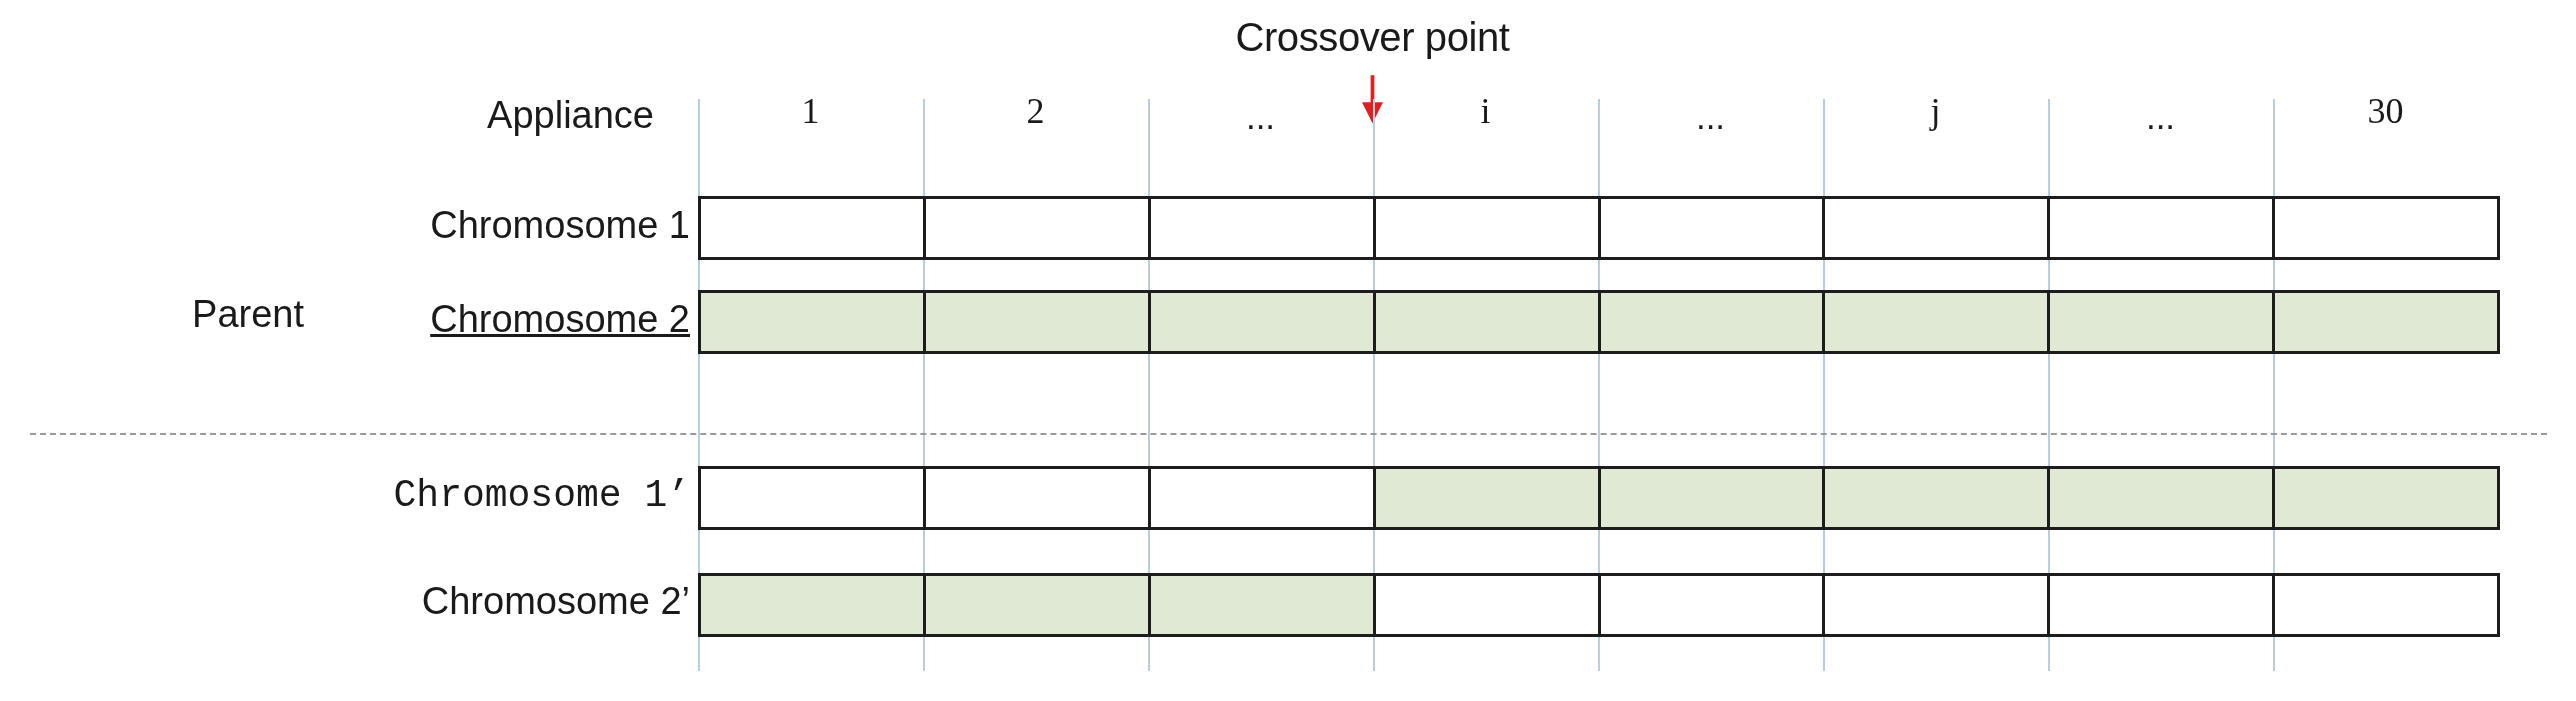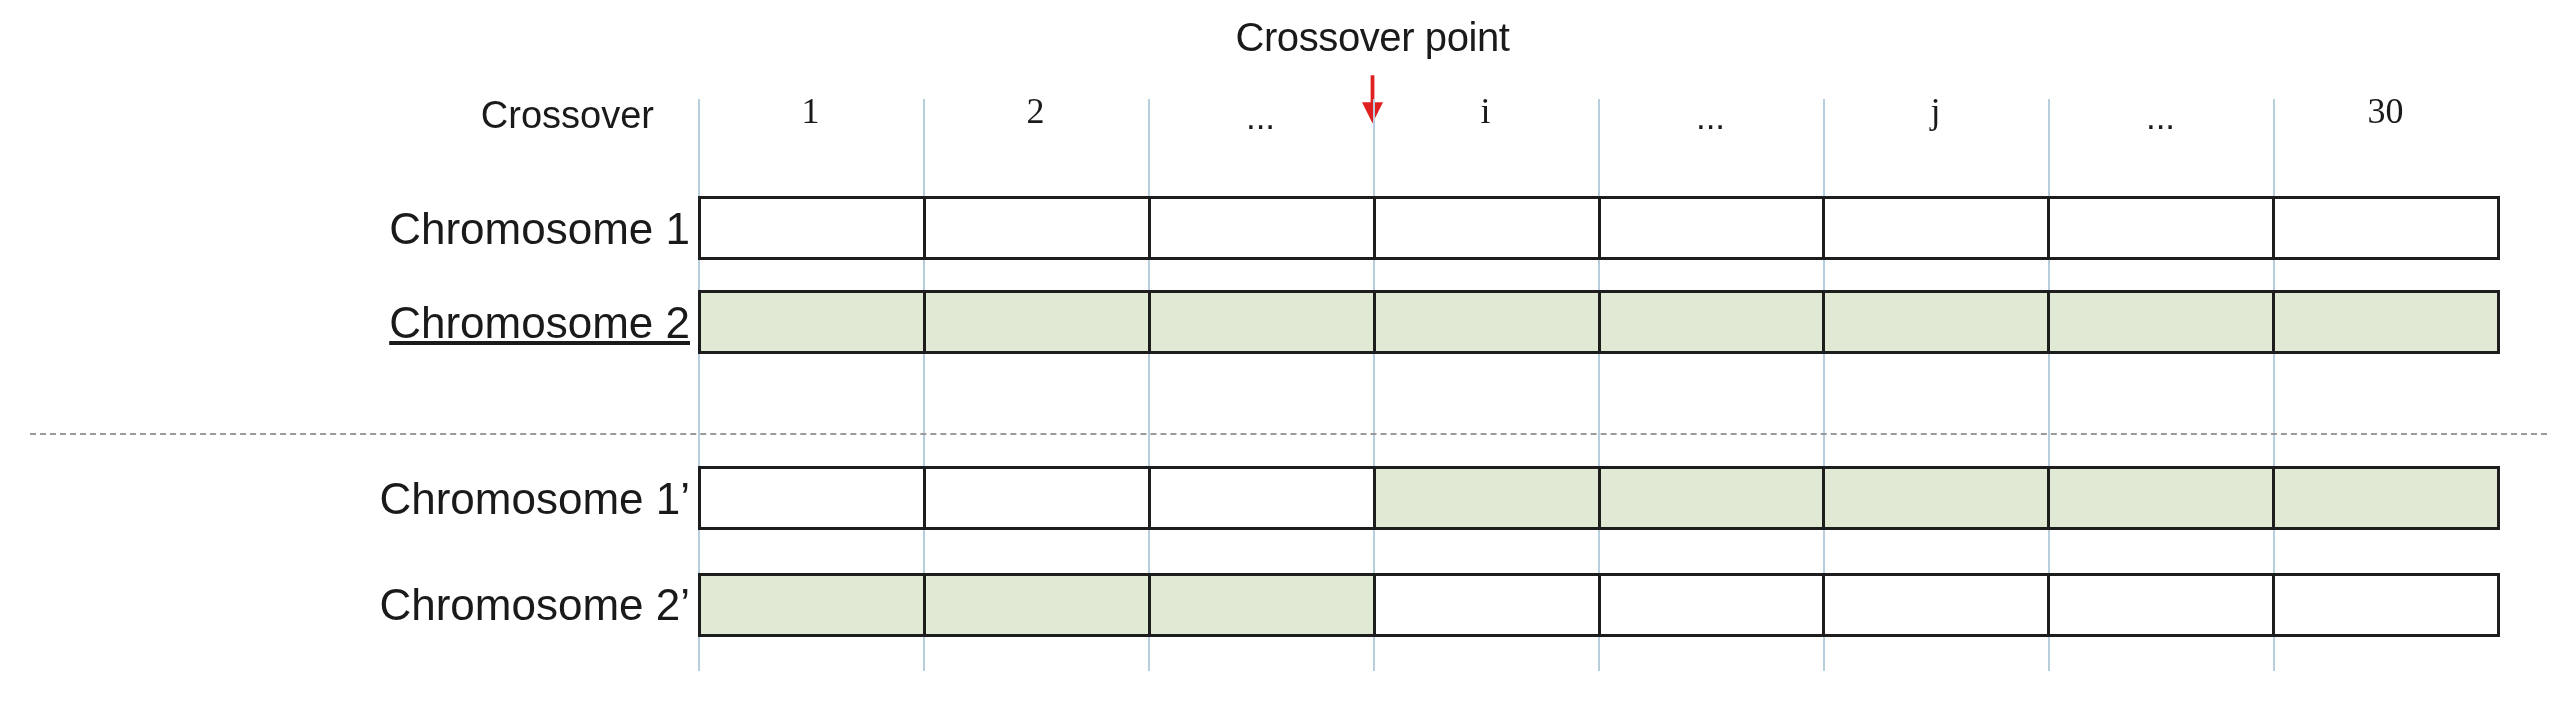--- a/index.html
+++ b/index.html
@@ -39,21 +39,21 @@
   
   .group-label {
     position: absolute;
     font-size: 38px;
     color: #1a1a1a;
     white-space: nowrap;
     text-align: right;
   }
   .row-label {
     position: absolute;
-    font-size: 44px;
+    font-size: 38px;
     color: #1a1a1a;
     white-space: nowrap;
     text-align: right;
     right: 1886px;      
   }
 
   
   .col-head {
     position: absolute;
     top: 90px;
@@ -113,45 +113,46 @@
 
   <div id="crossover-label">Crossover point</div>
 
   <div id="crossover-arrow">
     <svg width="27" height="50" viewBox="0 0 36 66">
       <line x1="18" y1="0" x2="18" y2="44" stroke="#e02020" stroke-width="5"></line>
       <polygon points="4,36 32,36 18,64" fill="#e02020"></polygon>
     </svg>
   </div>
 
-  <div class="group-label" style="top:94px; left:335px; width:319px;">Crossover</div>
+  <div class="group-label" style="top:94px; left:335px; width:319px;">Appliance</div>
 
   <div class="col-head" style="left:698px;">1</div>
   <div class="col-head" style="left:923px;">2</div>
   <div class="col-head dots" style="left:1148px;">...</div>
   <div class="col-head" style="left:1373px;">i</div>
   <div class="col-head dots" style="left:1598px;">...</div>
   <div class="col-head" style="left:1823px;">j</div>
   <div class="col-head dots" style="left:2048px;">...</div>
   <div class="col-head" style="left:2273px;">30</div>
 
   <div class="gridline" style="left:698px;"></div>
   <div class="gridline" style="left:923px;"></div>
   <div class="gridline" style="left:1148px;"></div>
   <div class="gridline" style="left:1373px;"></div>
   <div class="gridline" style="left:1598px;"></div>
   <div class="gridline" style="left:1823px;"></div>
   <div class="gridline" style="left:2048px;"></div>
   <div class="gridline" style="left:2273px;"></div>
 
+  <div class="group-label" style="top:293px; left:114px; width:190px;">Parent</div>
 
 
   <div class="row-label" style="top:204px;">Chromosome 1</div>
   <div class="row-label" style="top:298px;text-decoration:underline;">Chromosome 2</div>
-  <div class="row-label" style="top:474px;">Chromosome 1’</div>
+  <div class="row-label" style="top:474px;font-family:Liberation Mono, monospace;">Chromosome 1’</div>
   <div class="row-label" style="top:580px;margin-left:15px;">Chromosome 2’</div>
 
   <div class="bar-row" style="top:196px;">
       <div class="cell"></div>
       <div class="cell"></div>
       <div class="cell"></div>
       <div class="cell"></div>
       <div class="cell"></div>
       <div class="cell"></div>
       <div class="cell"></div>

